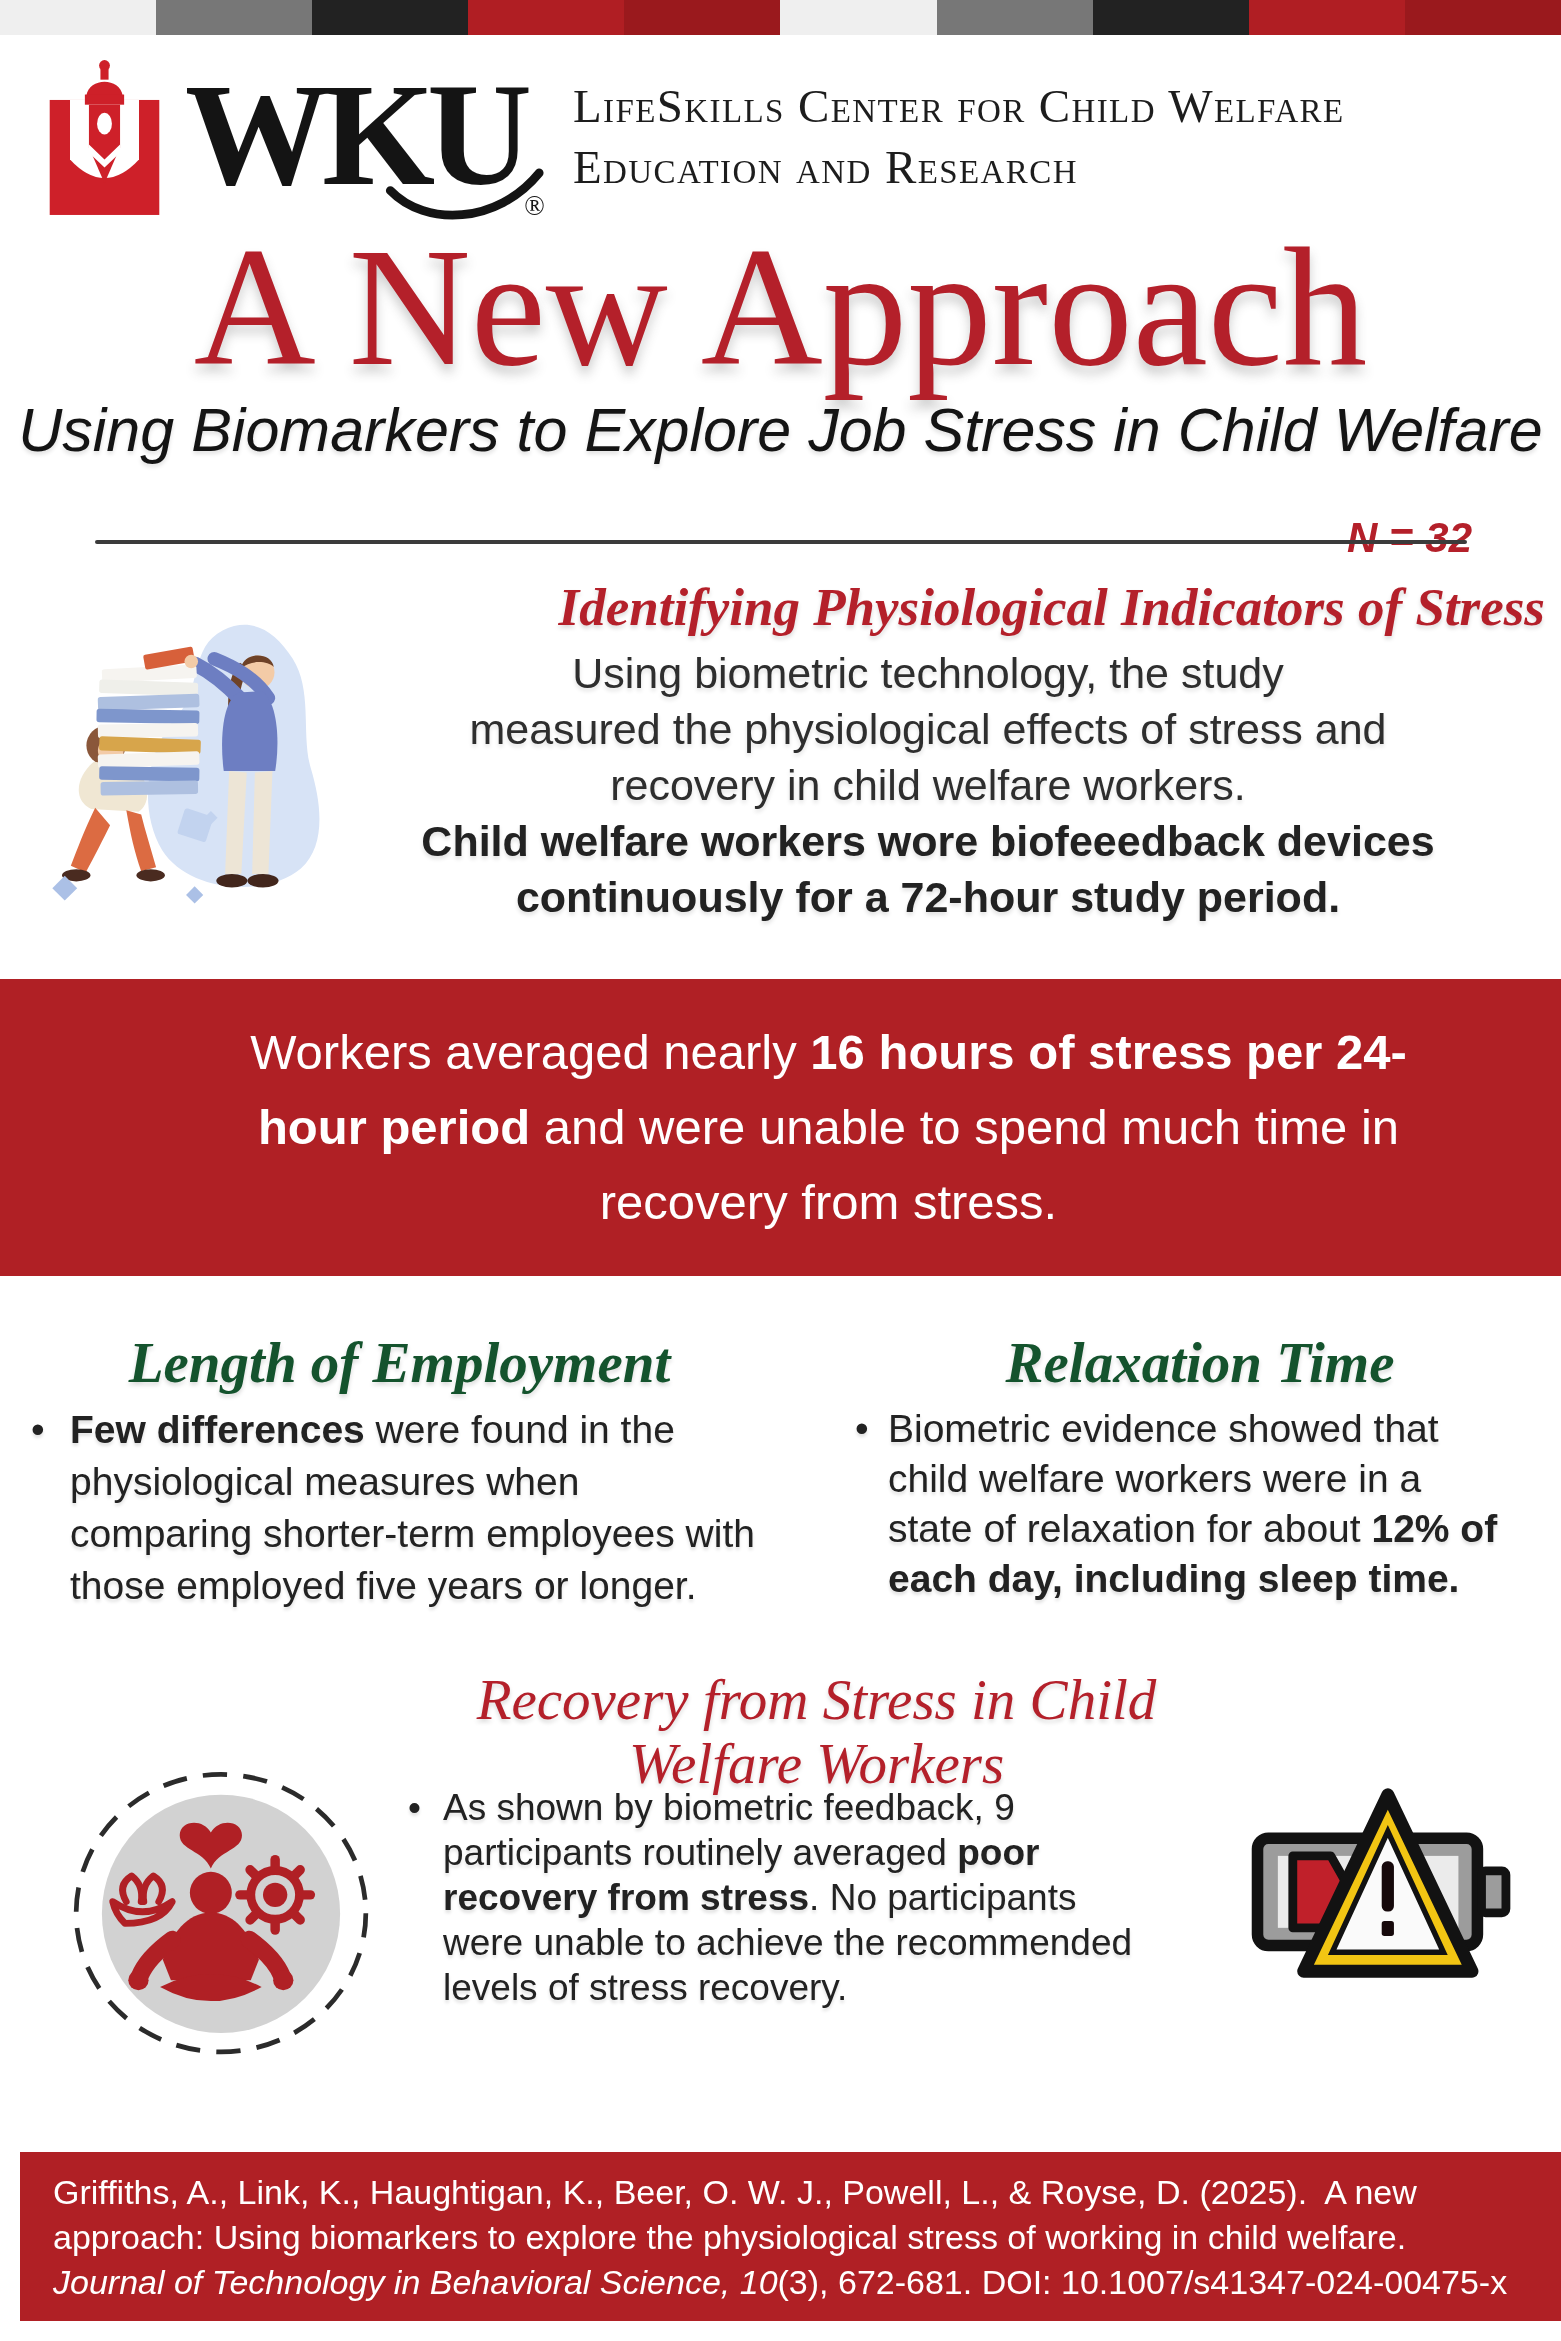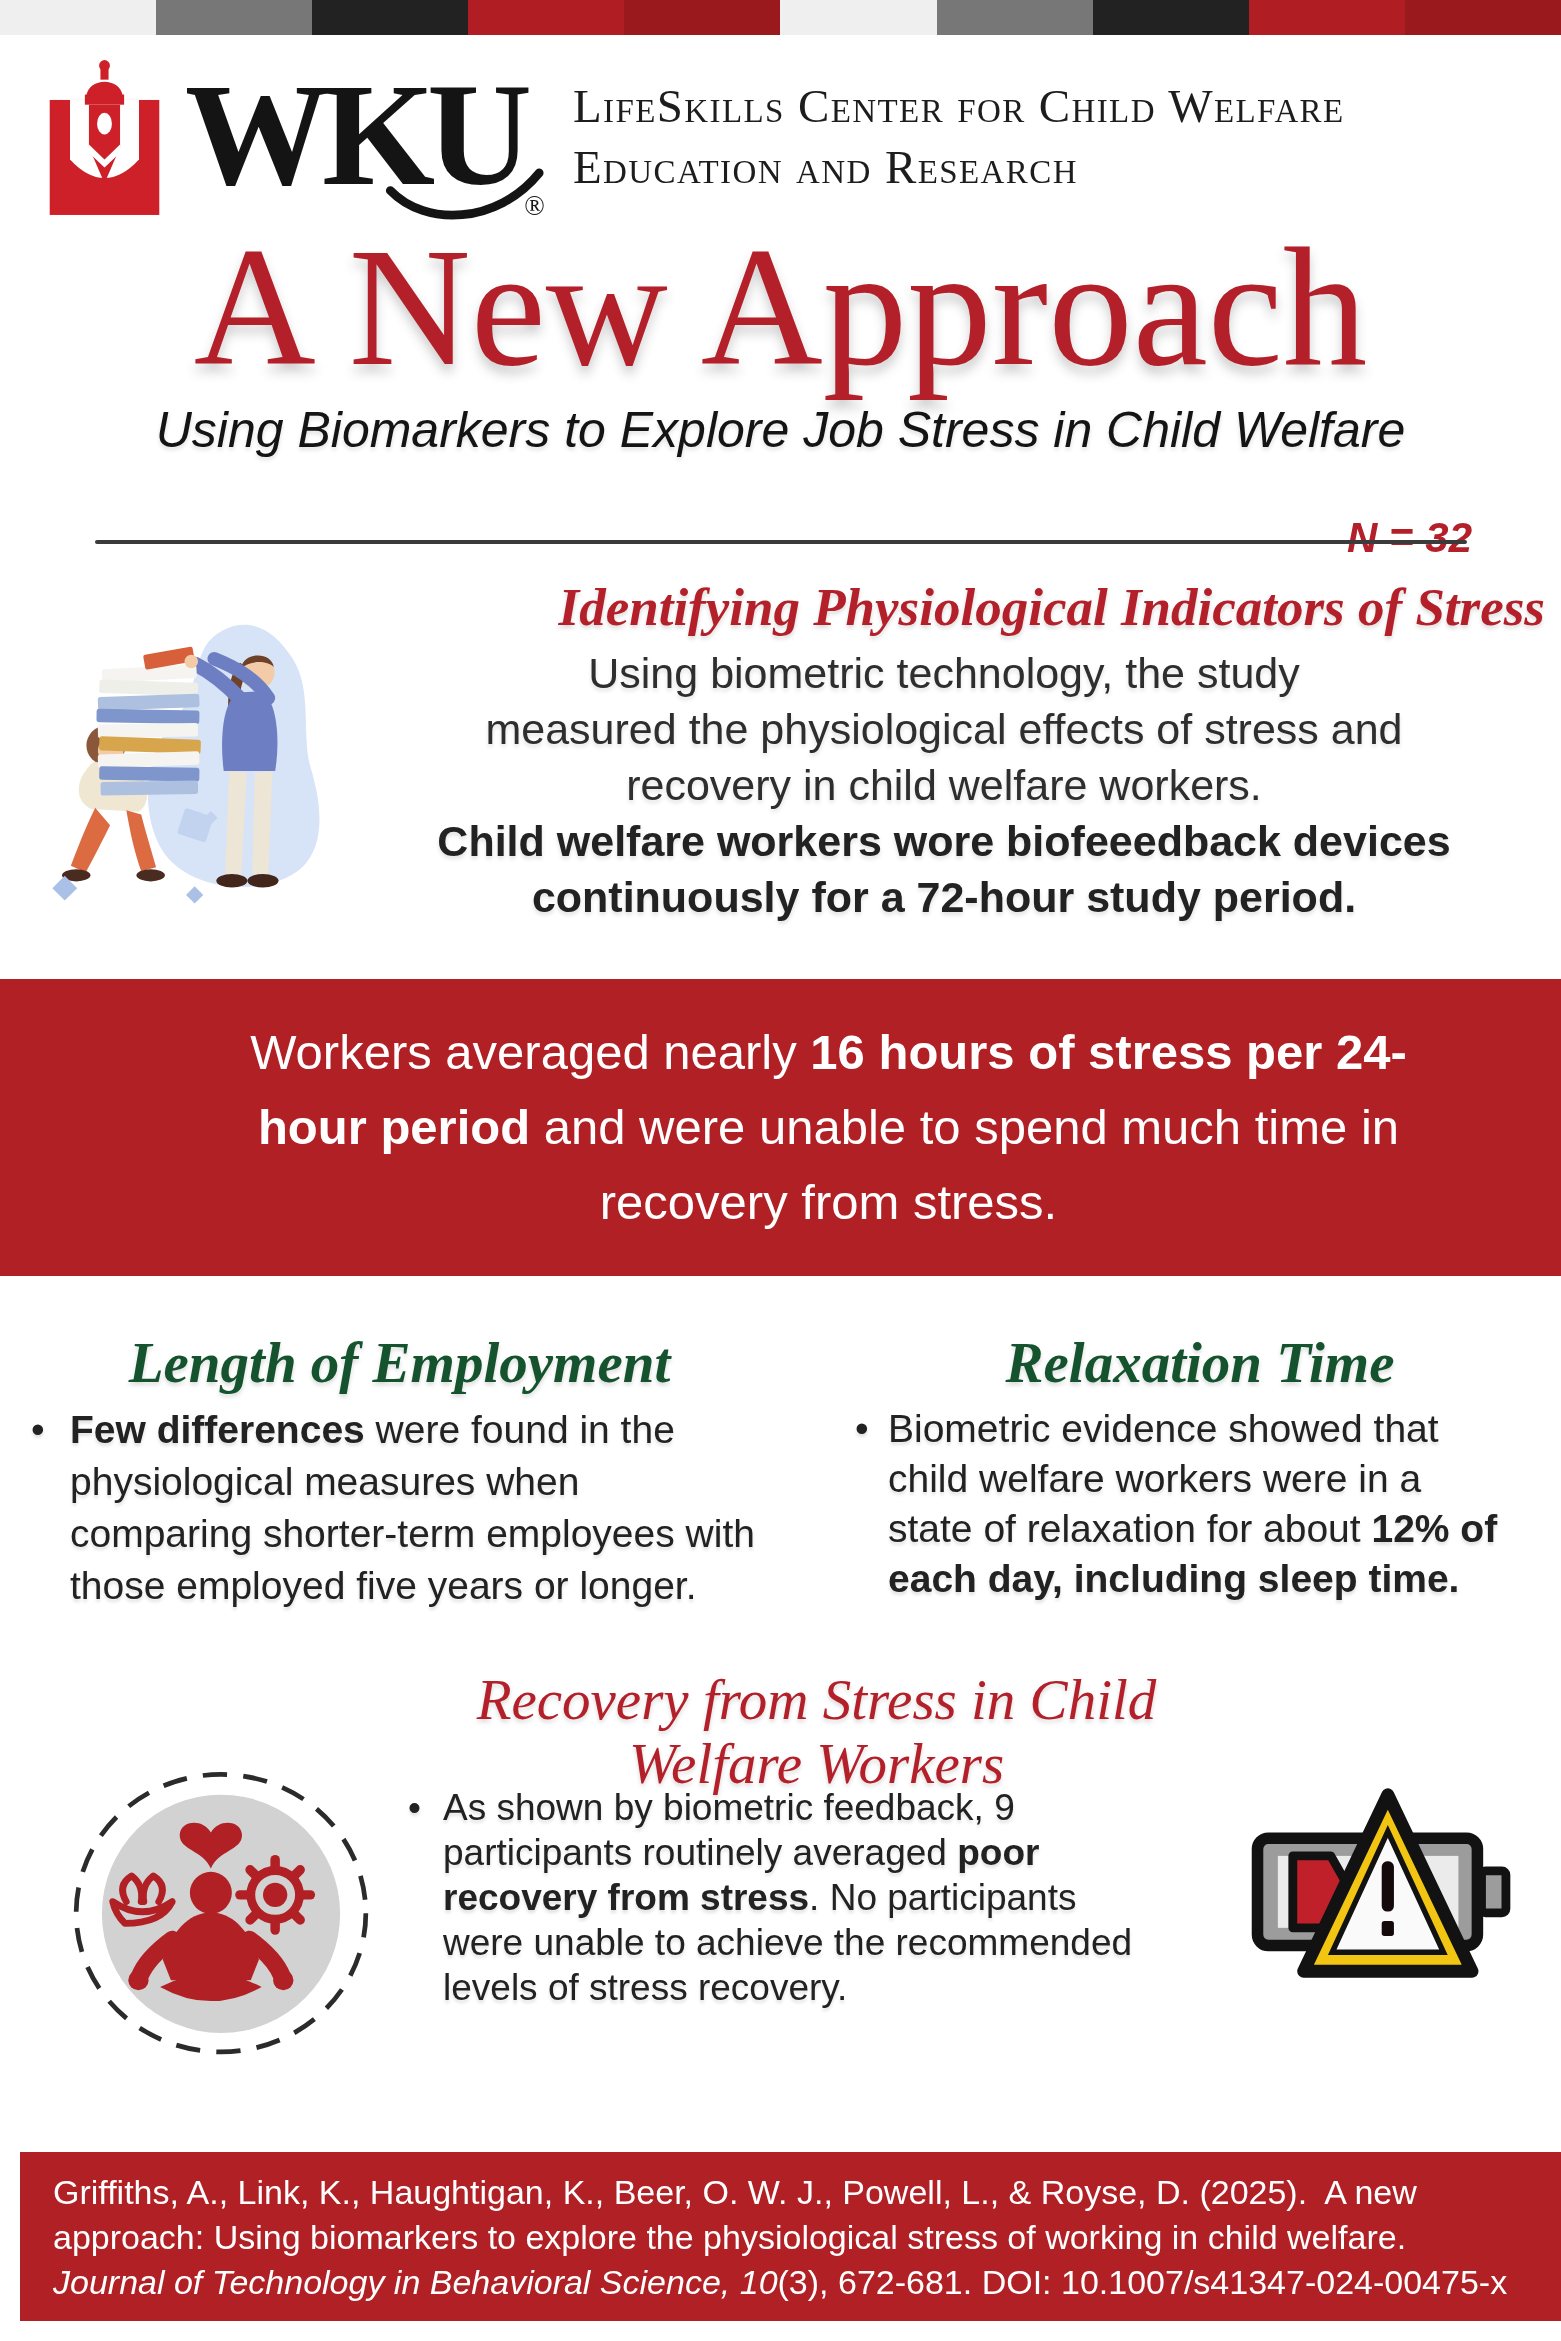--- a/index.html
+++ b/index.html
@@ -16,32 +16,32 @@
   .wku-word{position:absolute;left:187px;top:62px;width:366px;height:159px;}
   .brand{position:absolute;left:573px;top:76px;}
   .brand-line{font-family:"Liberation Serif",serif;font-variant:small-caps;font-size:47px;
               line-height:61px;color:#1d1d1d;letter-spacing:1.4px;}
 
   
   .hero-title{position:absolute;left:0;top:215px;width:1561px;text-align:center;
               font-family:"Liberation Serif",serif;font-size:169px;line-height:184px;
               color:#B4202A;text-shadow:0 8.1px 11px rgba(60,60,60,0.25);}
   .hero-sub{position:absolute;left:0;top:394px;width:1561px;text-align:center;
-            font-style:italic;font-size:50px;line-height:72px;color:#141414;
+            font-style:italic;font-size:61px;line-height:72px;color:#141414;
             text-shadow:0 3.4px 4.1px rgba(0,0,0,0.12);}
   .hero-n{position:absolute;right:89px;top:474px;font-size:42px;font-weight:700;
           font-style:italic;color:#B4202A;margin-top:40px;}
   .divider{position:absolute;left:95px;top:540px;width:1372px;height:4.1px;
            background:#3b3b3b;border-radius:2px;}
 
   
   .identify-head{position:absolute;left:298px;top:577px;width:1247px;text-align:right;
                  font-family:"Liberation Serif",serif;font-style:italic;font-weight:700;
                  font-size:53px;color:#B4202A;text-shadow:0 3.4px 4.7px rgba(0,0,0,0.15);}
-  .identify-body{position:absolute;left:334px;top:645px;width:1220px;text-align:center;
+  .identify-body{position:absolute;left:318px;top:645px;width:1220px;text-align:center;
                  font-size:43px;line-height:56px;color:#2e2e2e;text-shadow:0 3.4px 4.1px rgba(0,0,0,0.12);}
   .identify-body .bold{font-weight:700;color:#222222;}
 
   .illu{position:absolute;left:37px;top:610px;width:318px;height:308px;}
 
   
   .banner{position:absolute;left:0;top:979px;width:1561px;height:297px;background:#B02025;
           color:#ffffff;display:flex;flex-direction:column;justify-content:center;
           text-align:center;font-size:49px;line-height:75px;padding-left:48px;}
 

